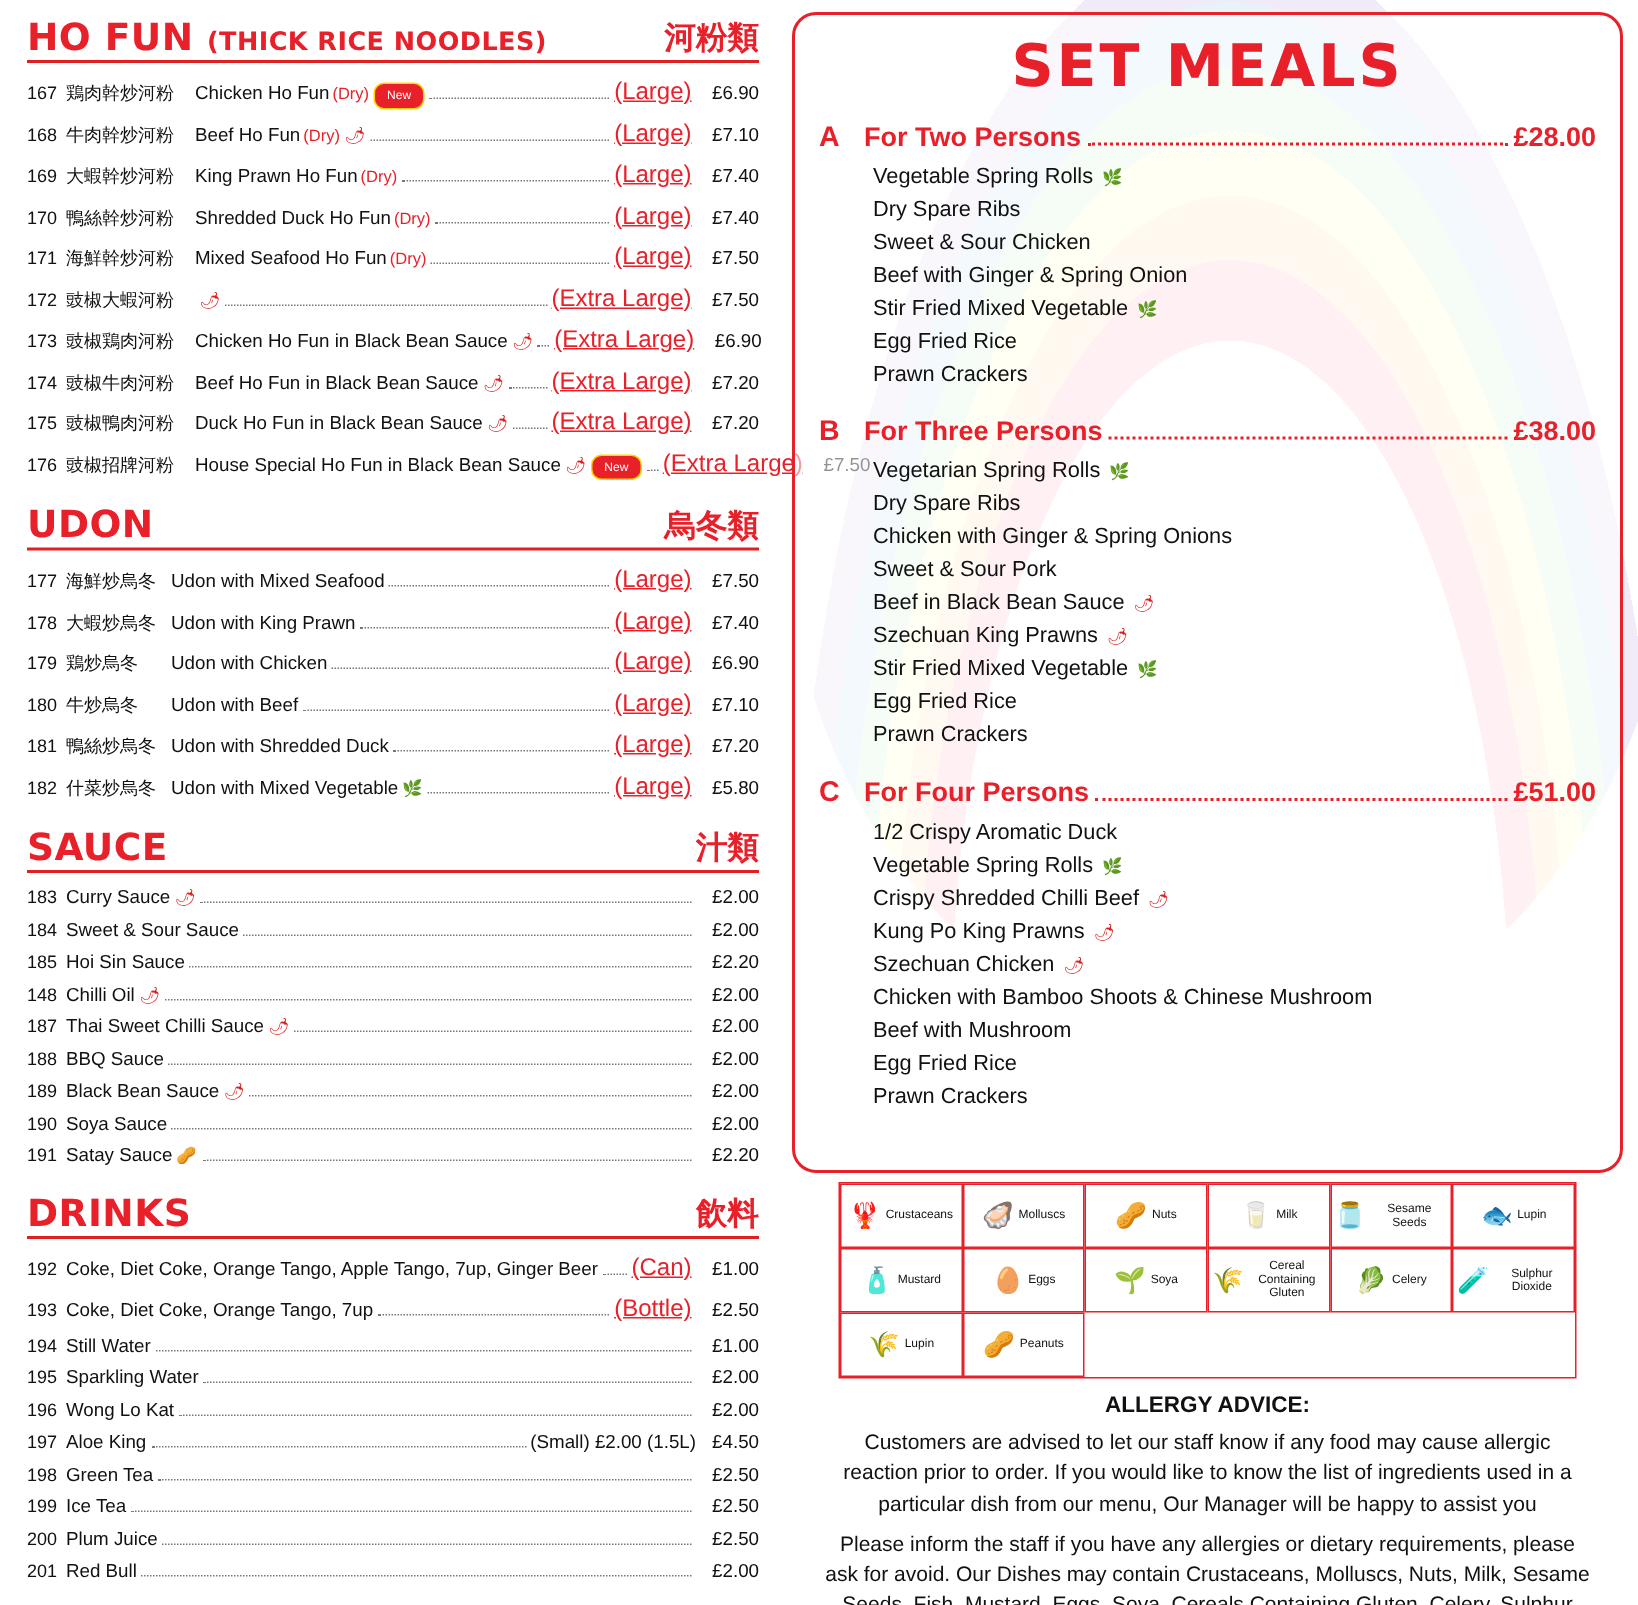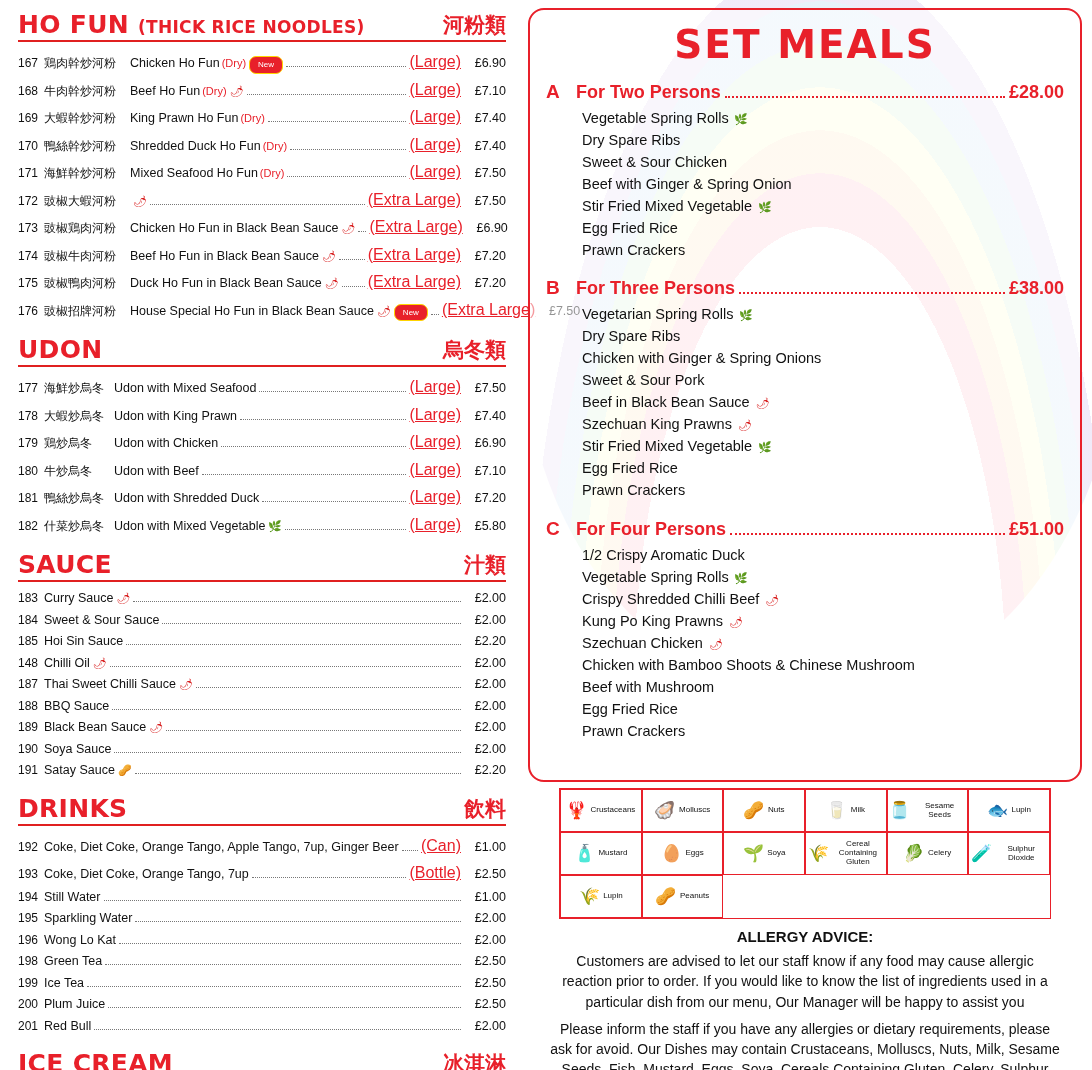--- a/index.html
+++ b/index.html
@@ -353,20 +353,27 @@
           <span class="num">195</span>
           <span class="en">Sparkling Water</span>
           <span class="dots"></span>
           <span class="price">£2.00</span>
         </div>
         <div class="row">
           <span class="num">196</span>
           <span class="en">Wong Lo Kat</span>
           <span class="dots"></span>
           <span class="price">£2.00</span>
+        </div>
+        <div class="row">
+          <span class="num">197</span>
+          <span class="en">Aloe King</span>
+          <span class="dots"></span>
+          <span class="en">(Small) £2.00  (1.5L) </span>
+          <span class="price">£4.50</span>
         </div>
         <div class="row">
           <span class="num">198</span>
           <span class="en">Green Tea</span>
           <span class="dots"></span>
           <span class="price">£2.50</span>
         </div>
         <div class="row">
           <span class="num">199</span>
           <span class="en">Ice Tea</span>

